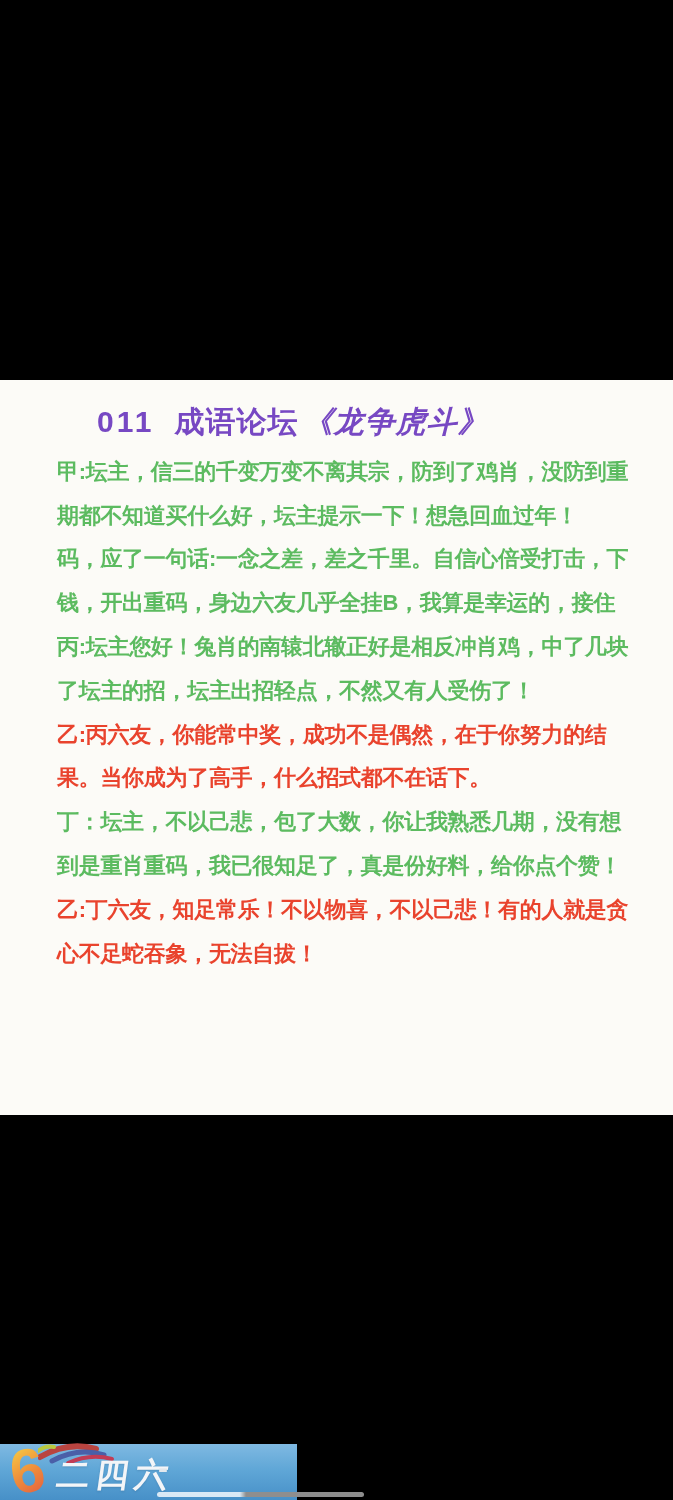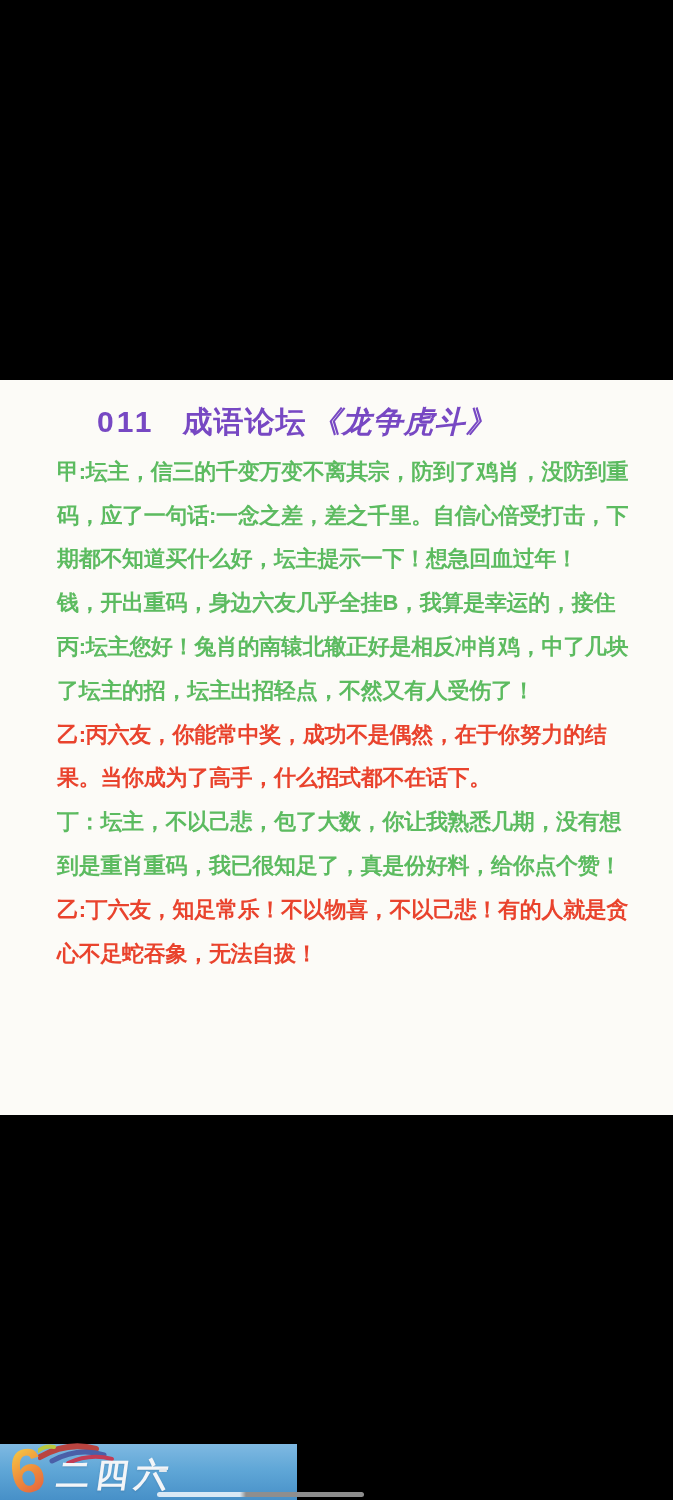--- a/index.html
+++ b/index.html
@@ -24,21 +24,21 @@
 
   .card{
     position:absolute;top:380px;left:0;width:673px;height:735px;
     background:var(--card-bg);
   }
   .title{
     position:absolute;top:22px;left:97px;
     font-size:30px;font-weight:600;color:var(--purple);
     white-space:nowrap;letter-spacing:1px;
   }
-  .title .num{margin-right:28px;letter-spacing:3px;}
+  .title .num{margin-right:20px;letter-spacing:3px;}
   .title .topic{font-style:italic;font-weight:700;margin-left:4px;text-align:right;}
 
   .text-lines{position:absolute;top:70px;left:57px;right:10px;}
   .tline{
     height:43.8px;display:flex;align-items:center;
     font-size:22px;letter-spacing:-0.3px;white-space:nowrap;
   }
   .speech-green .tline{color:var(--green);font-weight:700;}
   .speech-red .tline{color:var(--red);font-weight:700;}
 
@@ -82,22 +82,22 @@
 <div class="letterbox bottom"></div>
 
 <div class="card">
   <div class="title">
     <span class="num">011</span><span>成语论坛</span><span class="topic">《龙争虎斗》</span>
   </div>
 
   <div class="text-lines">
     <div class="speech-green">
       <div class="tline">甲:坛主，信三的千变万变不离其宗，防到了鸡肖，没防到重</div>
+      <div class="tline">期都不知道买什么好，坛主提示一下！想急回血过年！</div>
       <div class="tline">码，应了一句话:一念之差，差之千里。自信心倍受打击，下</div>
-      <div class="tline">期都不知道买什么好，坛主提示一下！想急回血过年！</div>
     </div>
     <div class="speech-green">
       <div class="tline">钱，开出重码，身边六友几乎全挂B，我算是幸运的，接住</div>
       <div class="tline">丙:坛主您好！兔肖的南辕北辙正好是相反冲肖鸡，中了几块</div>
       <div class="tline">了坛主的招，坛主出招轻点，不然又有人受伤了！</div>
     </div>
     <div class="speech-red">
       <div class="tline">乙:丙六友，你能常中奖，成功不是偶然，在于你努力的结</div>
       <div class="tline">果。当你成为了高手，什么招式都不在话下。</div>
     </div>

